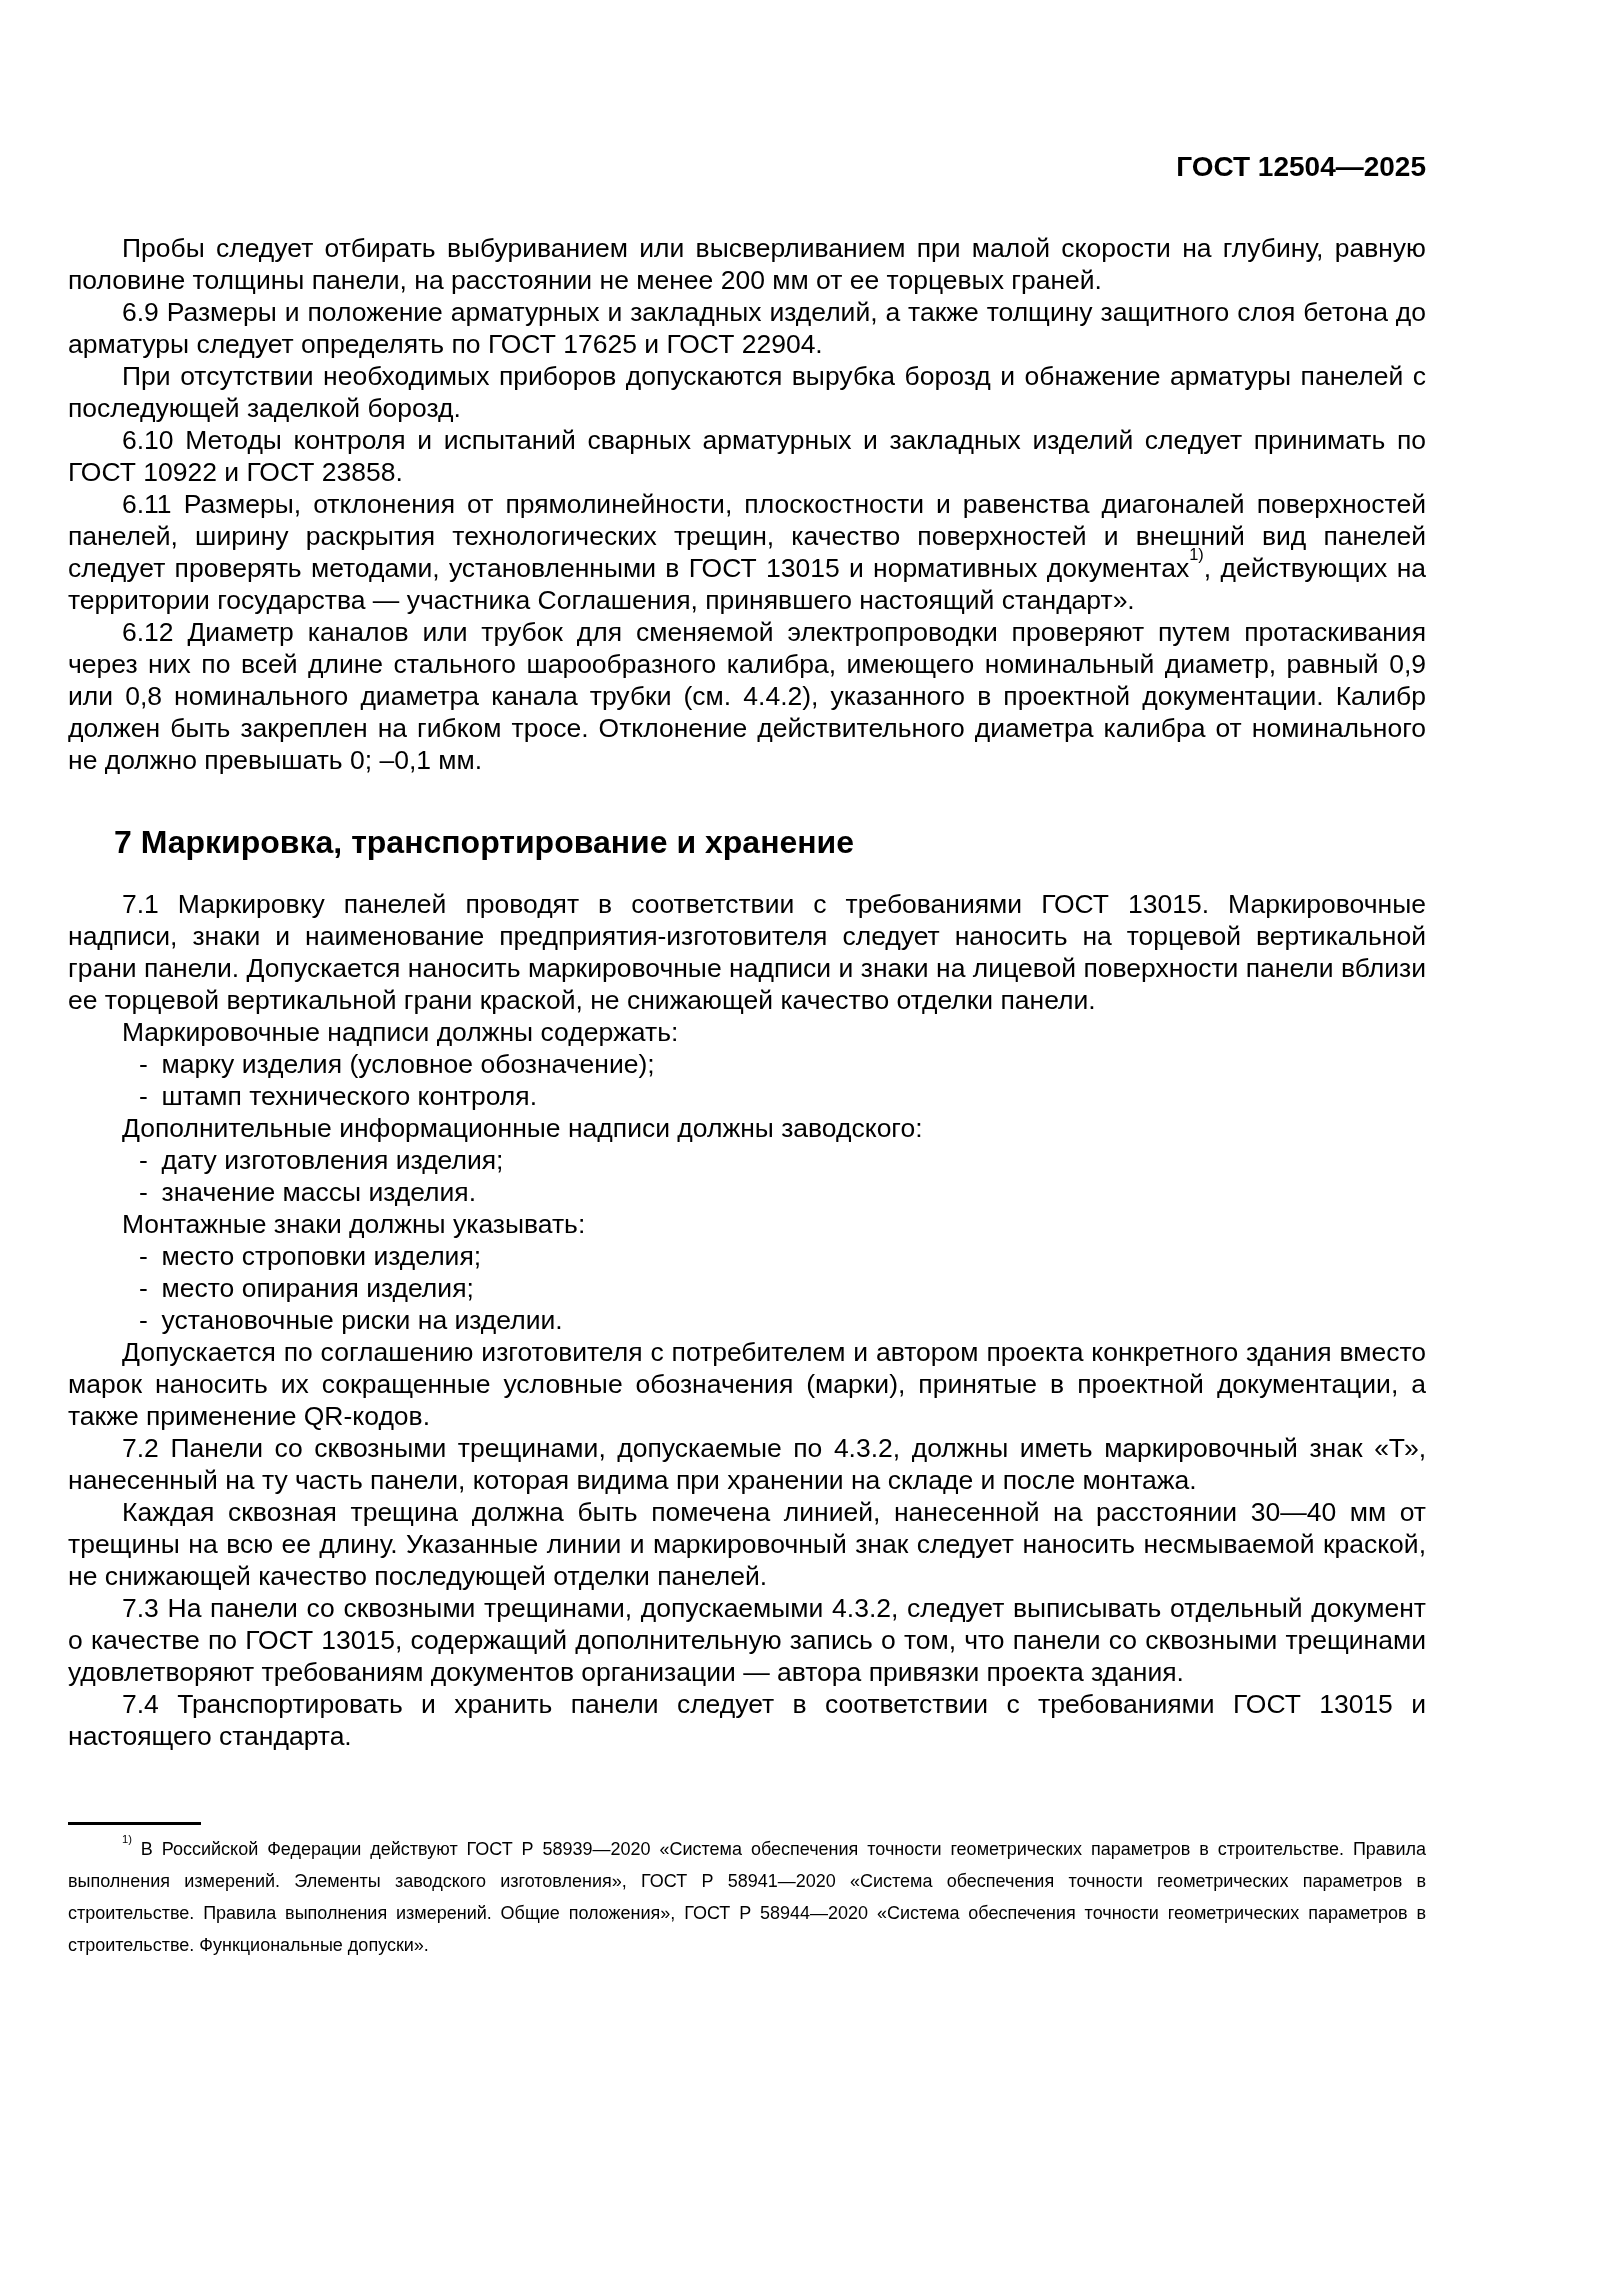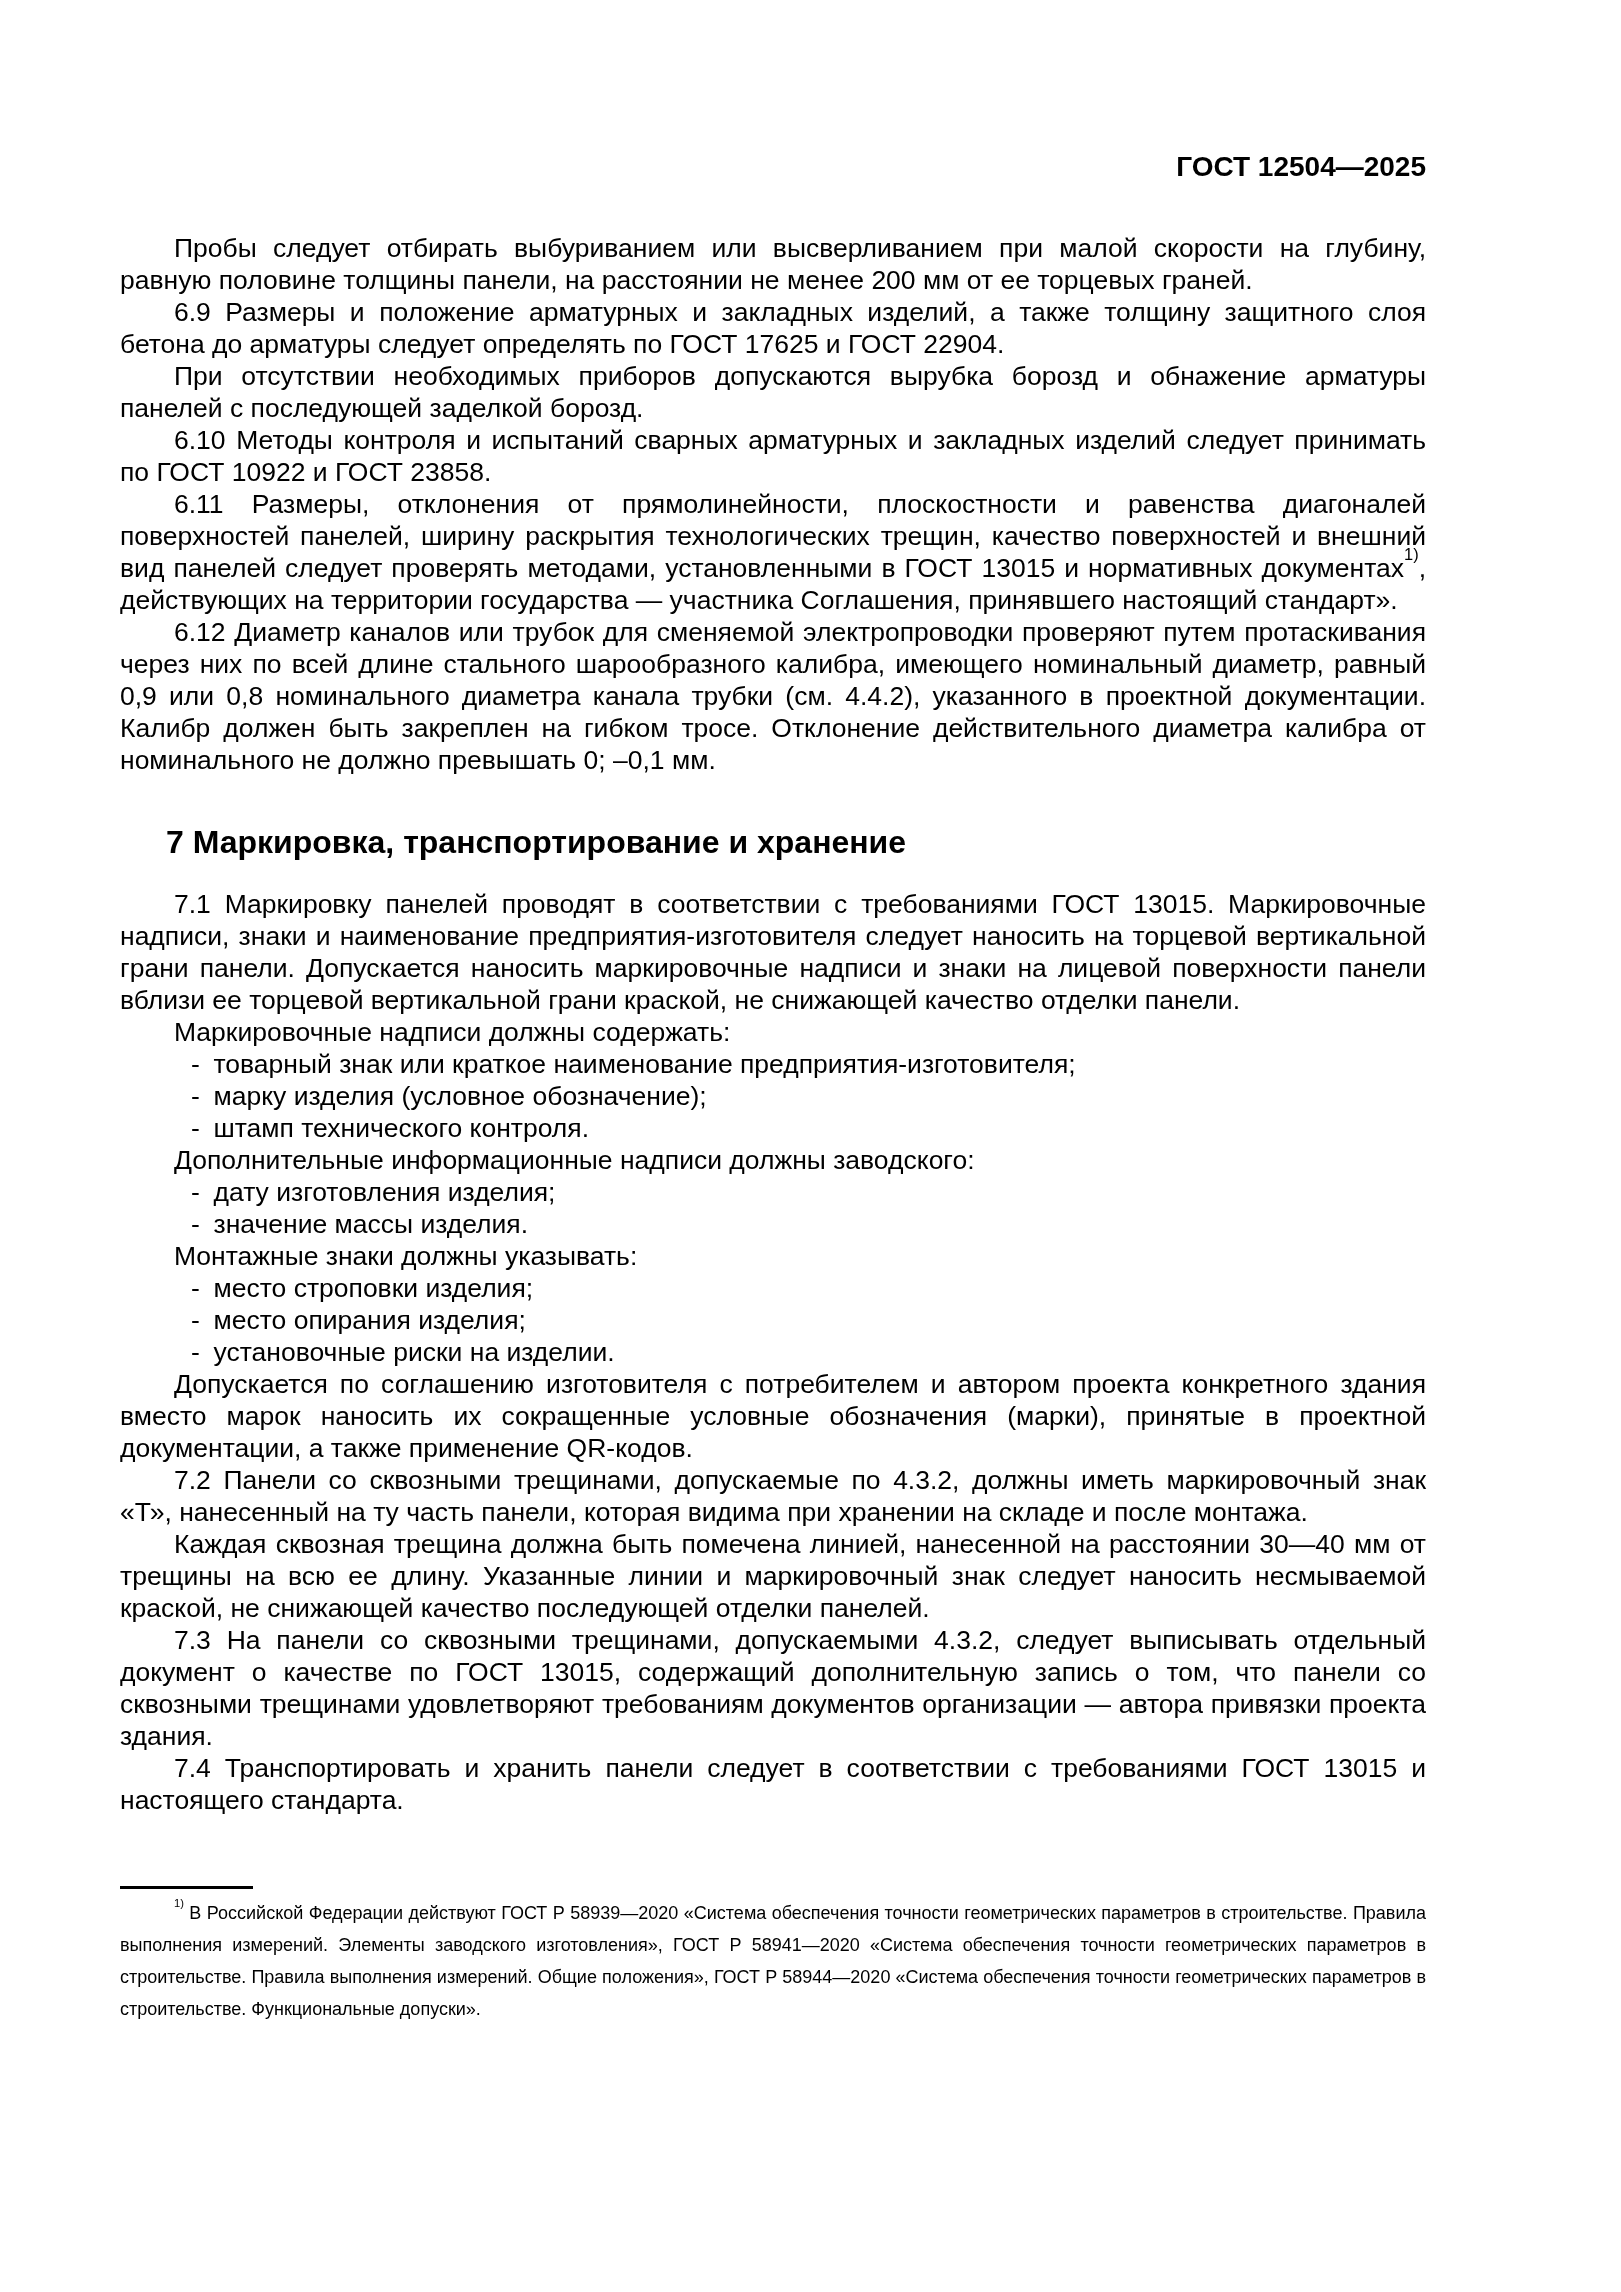--- a/index.html
+++ b/index.html
@@ -4,21 +4,21 @@
 <style>
   html, body { margin: 0; padding: 0; background: #ffffff; }
   .page {
     position: relative;
     width: 1621px;
     height: 2293px;
     background: #ffffff;
     color: #000000;
     font-family: "Liberation Sans", sans-serif;
     box-sizing: border-box;
-    padding: 0 195px 0 120px;
+    padding: 0 195px 0 68px;
     overflow: hidden;
   }
   .doc-header {
     margin-top: 149px;
     text-align: right;
     font-weight: bold;
     font-size: 28px;
     line-height: 35px;
   }
   .body-text {
@@ -79,21 +79,20 @@
     <p class="para"><span>6.11 Размеры, отклонения от прямолинейности, плоскостности и равенства диагоналей поверхностей панелей, ширину раскрытия технологических трещин, качество поверхностей и внешний вид панелей следует проверять методами, установленными в ГОСТ 13015 и нормативных документах</span><sup class="fn-ref">1)</sup><span>, действующих на территории государства — участника Соглашения, принявшего настоящий стандарт».</span></p>
     <p class="para">6.12 Диаметр каналов или трубок для сменяемой электропроводки проверяют путем протаскивания через них по всей длине стального шарообразного калибра, имеющего номинальный диаметр, равный 0,9 или 0,8 номинального диаметра канала трубки (см. 4.4.2), указанного в проектной документации. Калибр должен быть закреплен на гибком тросе. Отклонение действительного диаметра калибра от номинального не должно превышать 0; –0,1 мм.</p>
   </div>
 
   <div class="section-heading">7 Маркировка, транспортирование и хранение</div>
 
   <div class="body-text">
     <p class="para">7.1 Маркировку панелей проводят в соответствии с требованиями ГОСТ 13015. Маркировочные надписи, знаки и наименование предприятия-изготовителя следует наносить на торцевой вертикальной грани панели. Допускается наносить маркировочные надписи и знаки на лицевой поверхности панели вблизи ее торцевой вертикальной грани краской, не снижающей качество отделки панели.</p>
     <p class="para">Маркировочные надписи должны содержать:</p>
 
-    <div class="list-item"><span>-</span><span class="li-text">товарный знак или краткое наименование предприятия-изготовителя;</span></div>
     <div class="list-item"><span>-</span><span class="li-text">марку изделия (условное обозначение);</span></div>
     <div class="list-item"><span>-</span><span class="li-text">штамп технического контроля.</span></div>
 
     <p class="para">Дополнительные информационные надписи должны заводского:</p>
 
     <div class="list-item"><span>-</span><span class="li-text">дату изготовления изделия;</span></div>
     <div class="list-item"><span>-</span><span class="li-text">значение массы изделия.</span></div>
 
     <p class="para">Монтажные знаки должны указывать:</p>
 

